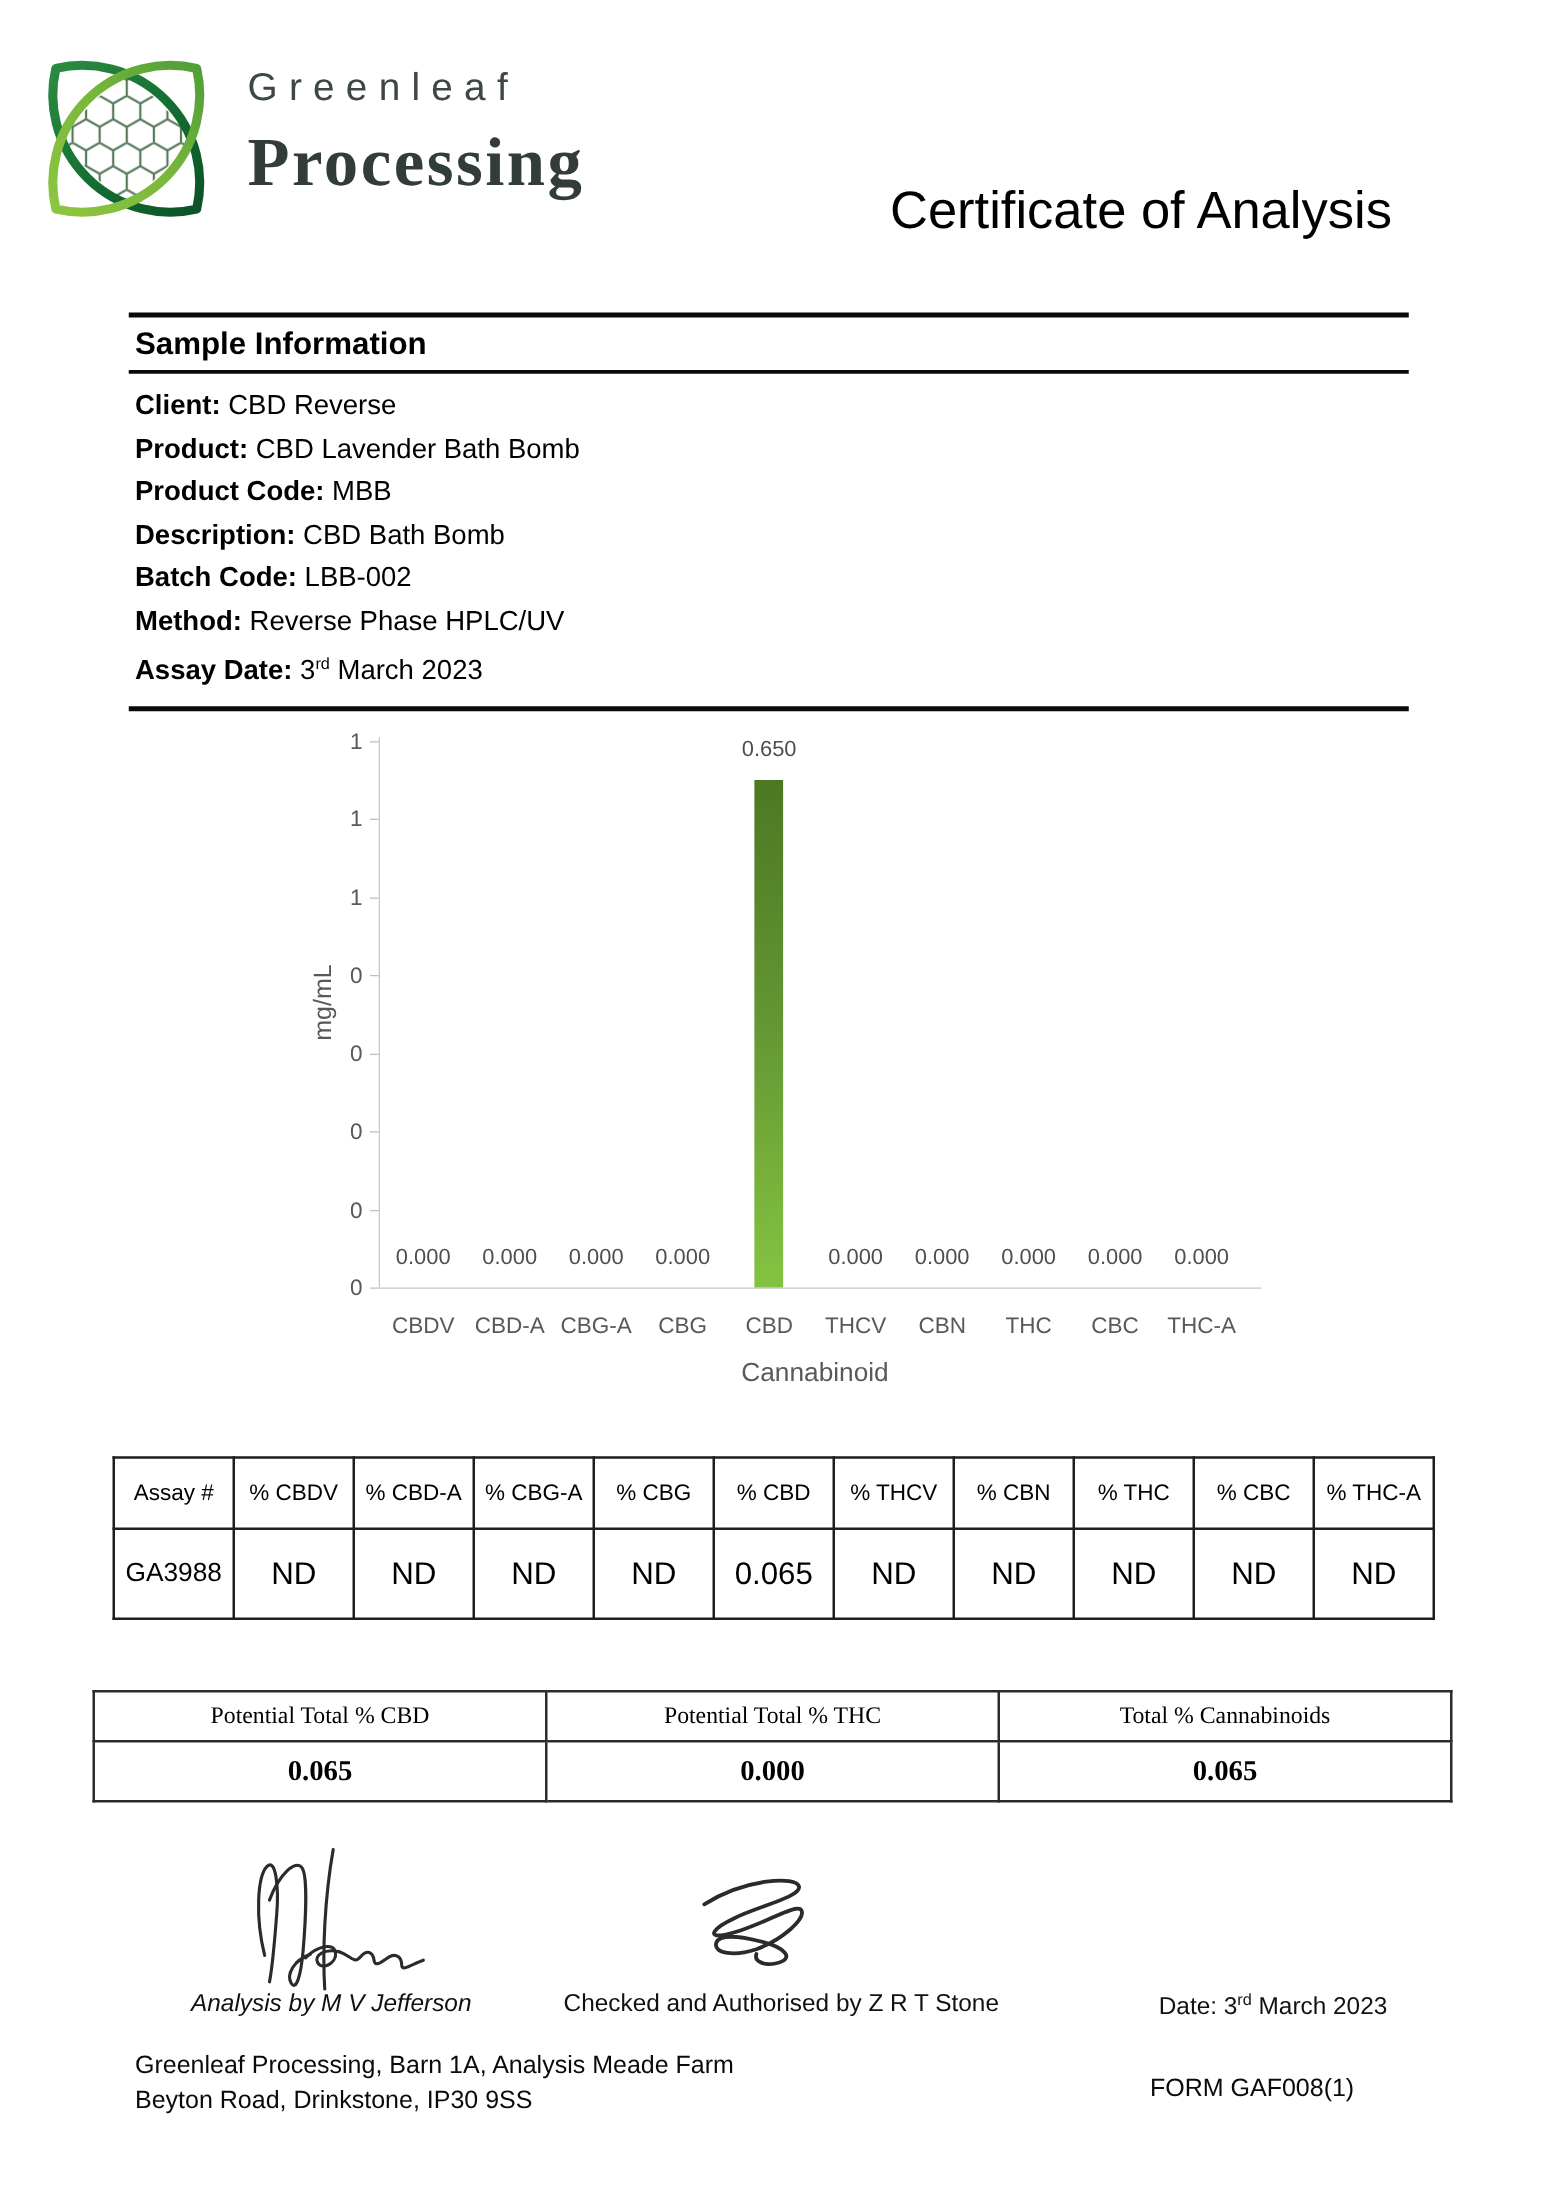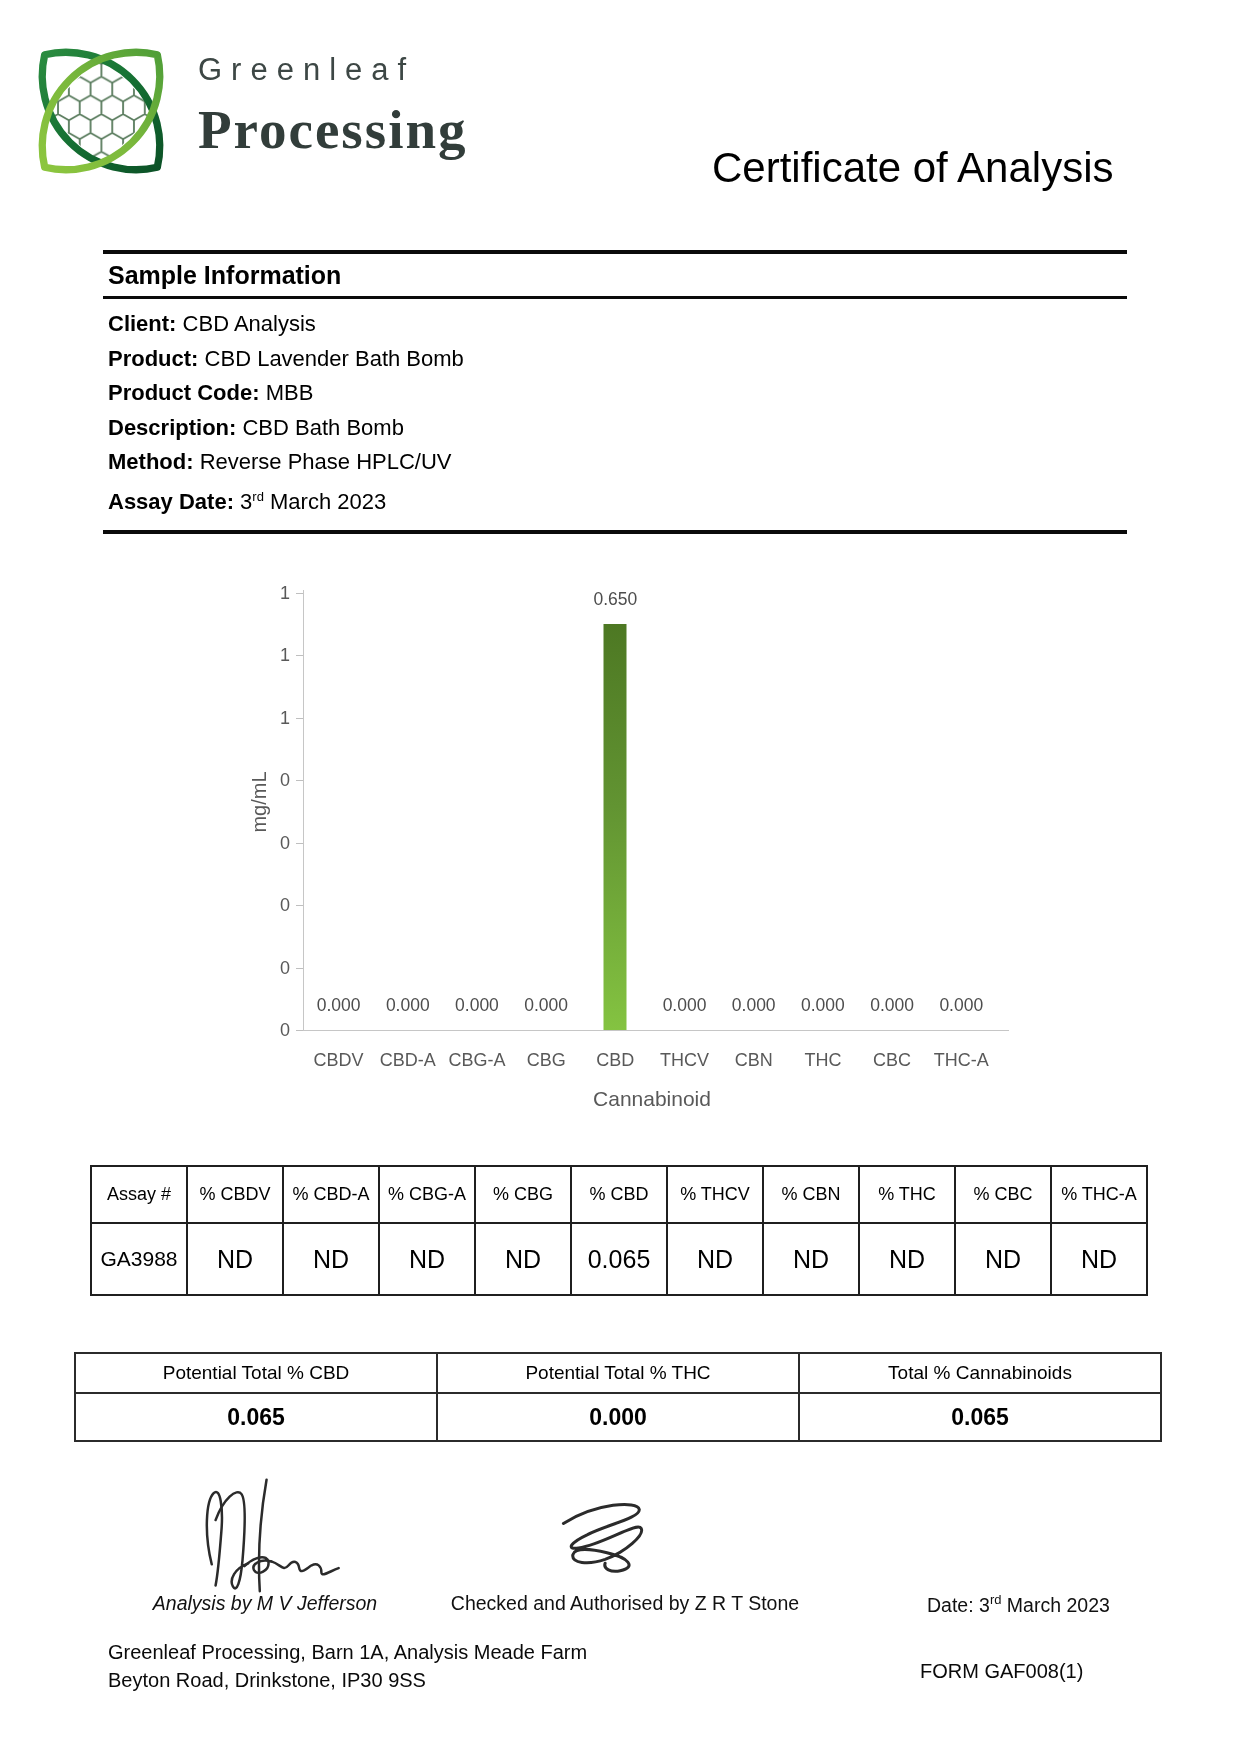--- a/index.html
+++ b/index.html
@@ -41,21 +41,21 @@
   table { border-collapse:collapse; }
   .assay-table { position:absolute; left:90px; top:1165px; width:1058px; table-layout:fixed; }
   .assay-table th, .assay-table td { border:2px solid #1f1f1f; text-align:center; font-weight:400; }
   .assay-table th { height:57px; font-size:18px; }
   .assay-table td { height:72px; font-size:25px; }
   .assay-table th:first-child { font-size:18px;border-radius:25px; }
   .assay-table td:first-child { font-size:21px; }
 
   
   .totals-table { position:absolute; left:74px; top:1352px; width:1088px; table-layout:fixed; }
-  .totals-table th, .totals-table td { border:2px solid #2b2b2b; text-align:center; font-weight:400; }
+  .totals-table th, .totals-table td { border:2px solid #2b2b2b; text-align:center; font-weight:400;font-family:Liberation Serif, serif; }
   .totals-table th { height:40px; font-size:19px; }
   .totals-table td { height:48px; font-size:23px; font-weight:700; }
 
   
   .sig1 { position:absolute; left:190px; top:1472px; }
   .sig2 { position:absolute; left:535px; top:1495px; }
   .sig-caption { position:absolute; top:1592px; font-size:19.5px; color:#111; }
   .cap1 { left:120px; width:290px; text-align:center;font-style:italic; }
   .cap2 { left:440px; width:370px; text-align:center; }
   .cap3 { left:880px; width:240px; text-align:left;margin-left:47px; }
@@ -96,24 +96,25 @@
     <div class="brand-top">Greenleaf</div>
     <div class="brand-bottom">Processing</div>
   </div>
   <div class="coa-title">Certificate of Analysis</div>
 
   <div class="sample">
     <div class="rule thick"></div>
     <h2>Sample Information</h2>
     <div class="rule"></div>
     <div class="fields">
-      <div class="field"><span class="lbl">Client:</span> <span>CBD Analysis</span></div>
+      <div class="field"><span class="lbl">Client:</span> <span>CBD Reverse</span></div>
       <div class="field"><span class="lbl">Product:</span> <span>CBD Lavender Bath Bomb</span></div>
       <div class="field"><span class="lbl">Product Code:</span> <span>MBB</span></div>
       <div class="field"><span class="lbl">Description:</span> <span>CBD Bath Bomb</span></div>
+      <div class="field"><span class="lbl">Batch Code:</span> <span>LBB-002</span></div>
       <div class="field"><span class="lbl">Method:</span> <span>Reverse Phase HPLC/UV</span></div>
       <div class="field"><span class="lbl">Assay Date:</span> <span>3</span><sup class="ord">rd</sup><span> March 2023</span></div>
     </div>
     <div class="rule thick" style="margin-top:9px;"></div>
   </div>
 
   <div class="chart">
     <span class="ytick" style="top:37px;">1</span>
     <span class="ytick" style="top:99px;">1</span>
     <span class="ytick" style="top:162px;">1</span>

